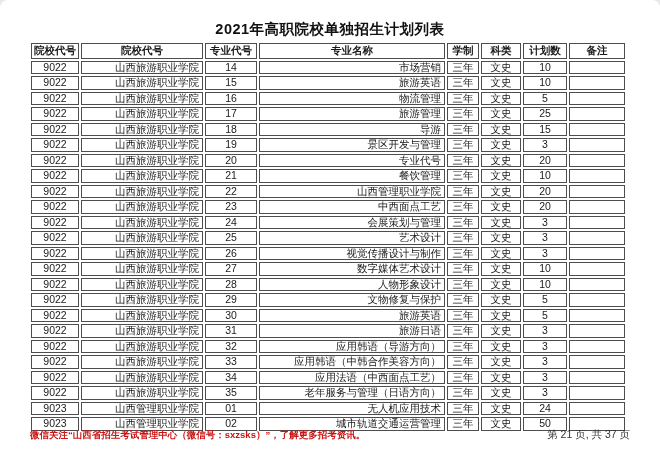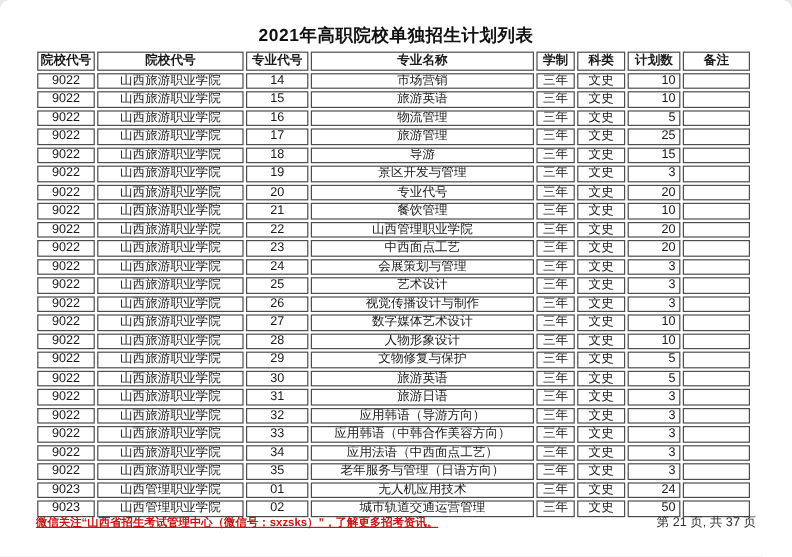--- a/index.html
+++ b/index.html
@@ -33,25 +33,25 @@
     overflow:hidden;
     white-space:nowrap;
     background:#fff;
   }
   table.plan-table th{
     font-weight:bold;
     text-align:center;
     padding:1px 2px;
   }
   td.c-center{text-align:center;}
-  td.c-left{text-align:center;padding-left:4px;}
-  td.c-right{text-align:right;padding-right:4px;}
+  td.c-left{text-align:right;padding-left:4px;}
+  td.c-right{text-align:center;padding-right:4px;}
   .footer-notice{
     position:absolute;left:30px;top:429px;
-    font-size:9.5px;font-weight:bold;text-decoration:underline;
+    font-size:9.5px;font-weight:bold;
   }
   .footer-pageinfo{
     position:absolute;right:30px;top:428px;
     font-size:10.5px;color:#333;
   }
 </style>
 </head>
 <body>
 
 <div class="page">

